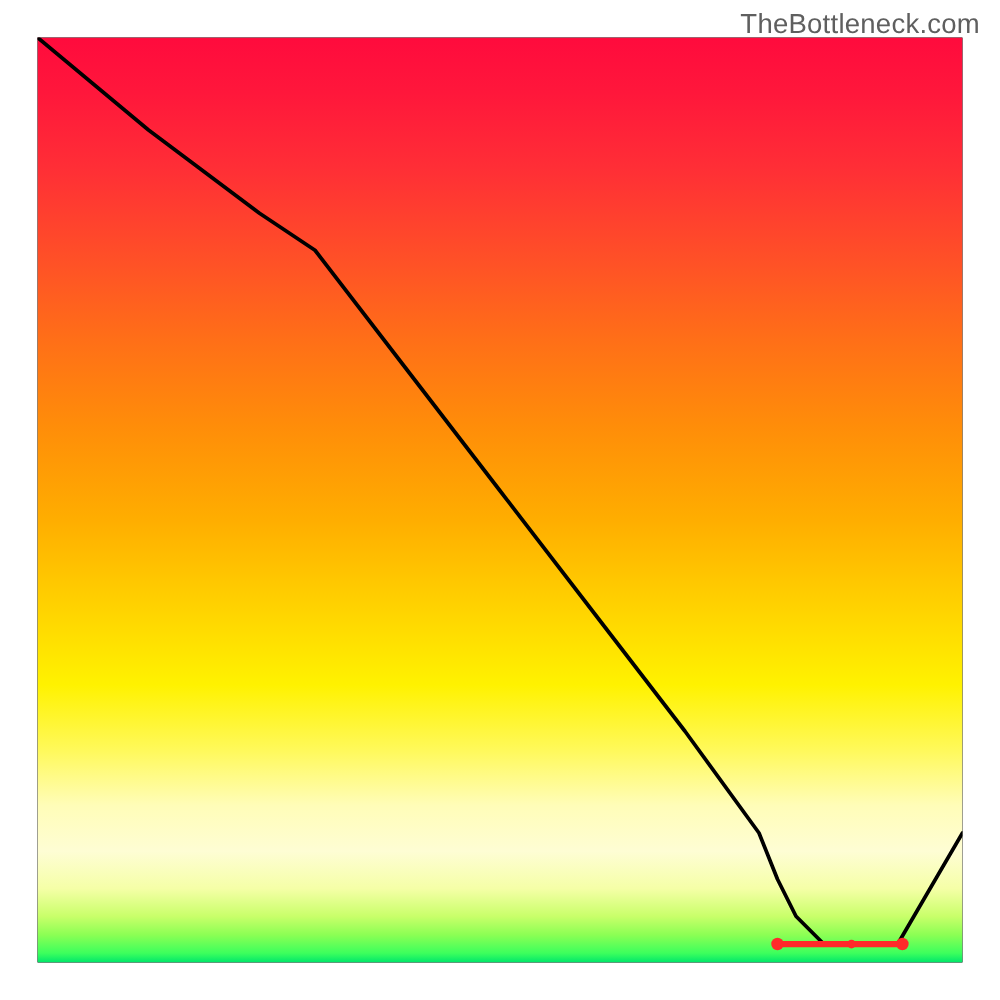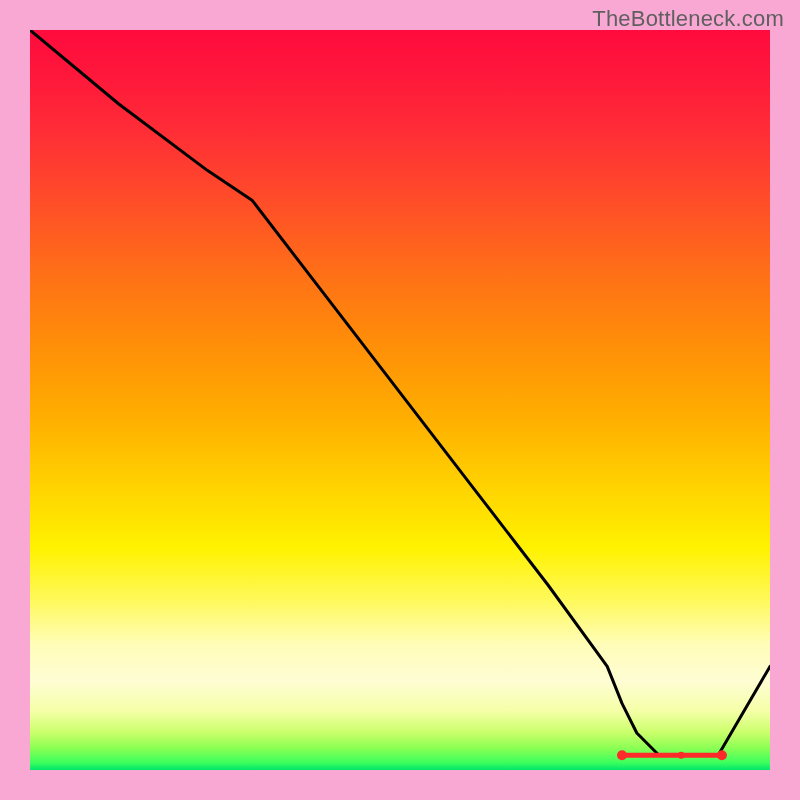--- a/index.html
+++ b/index.html
@@ -8,21 +8,21 @@
     width: 800px;
     height: 800px;
     background: #000;
     overflow: hidden;
     font-family: Arial, Helvetica, sans-serif;
   }
   .stage {
     position: relative;
     width: 800px;
     height: 800px;
-    background: #f9a8d4;
+    background: #ffffff;
   }
   .credit {
     position: absolute;
     top: 6px;
     right: 16px;
     color: #5f5f5f;
     font-size: 22px;
     letter-spacing: 0.2px;
     z-index: 5;
   }

